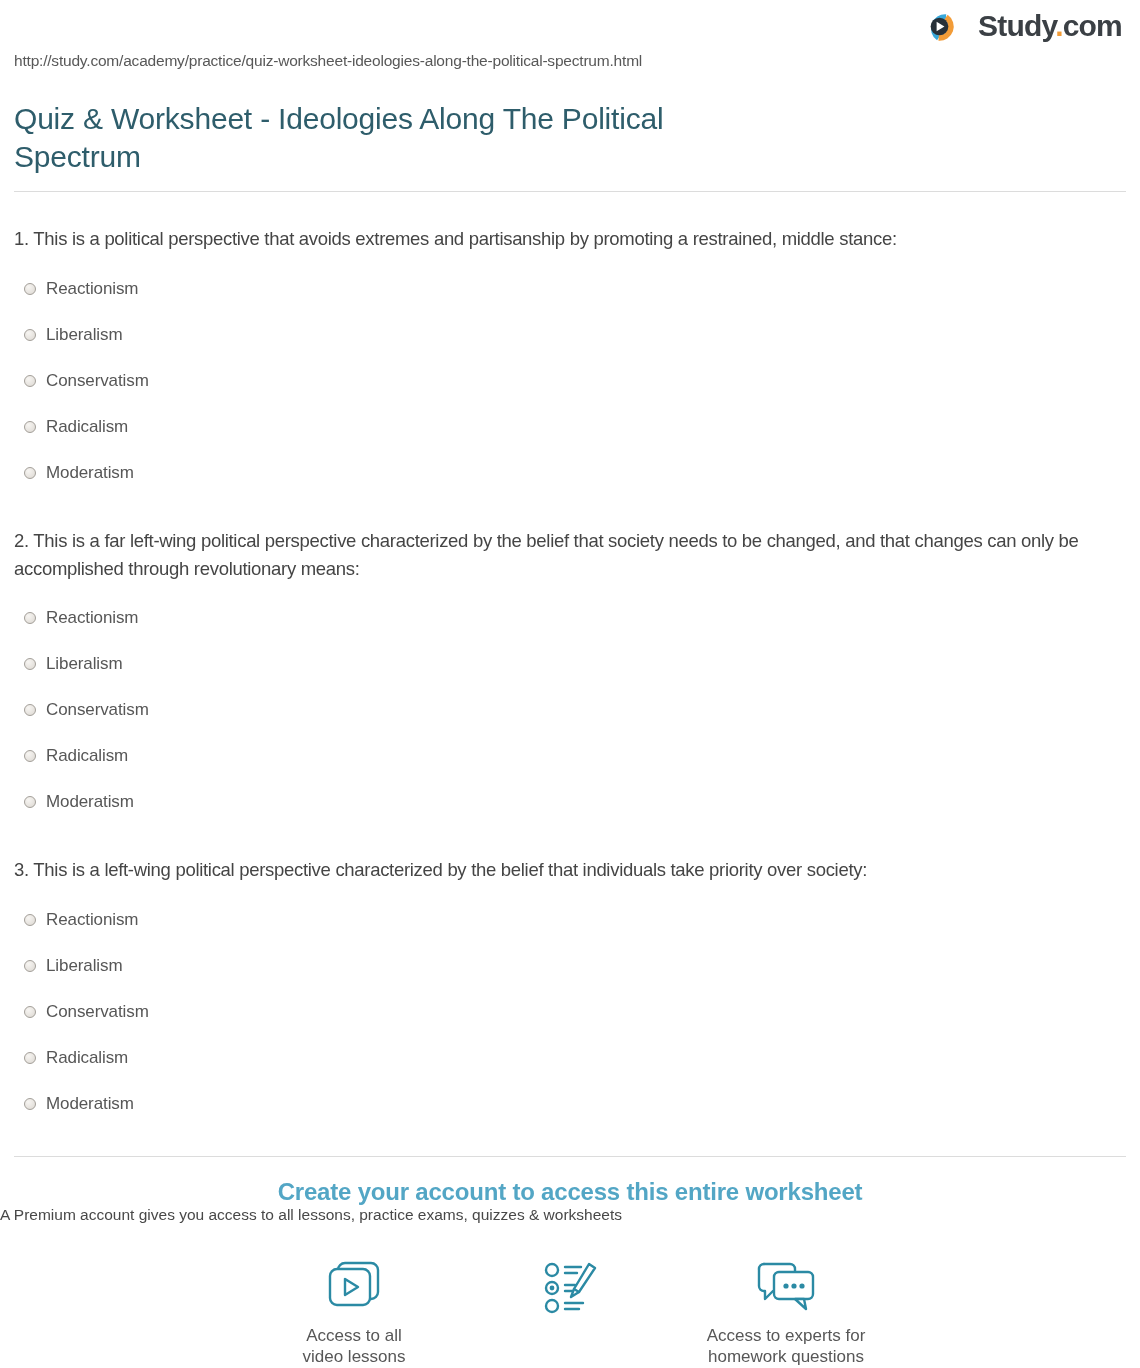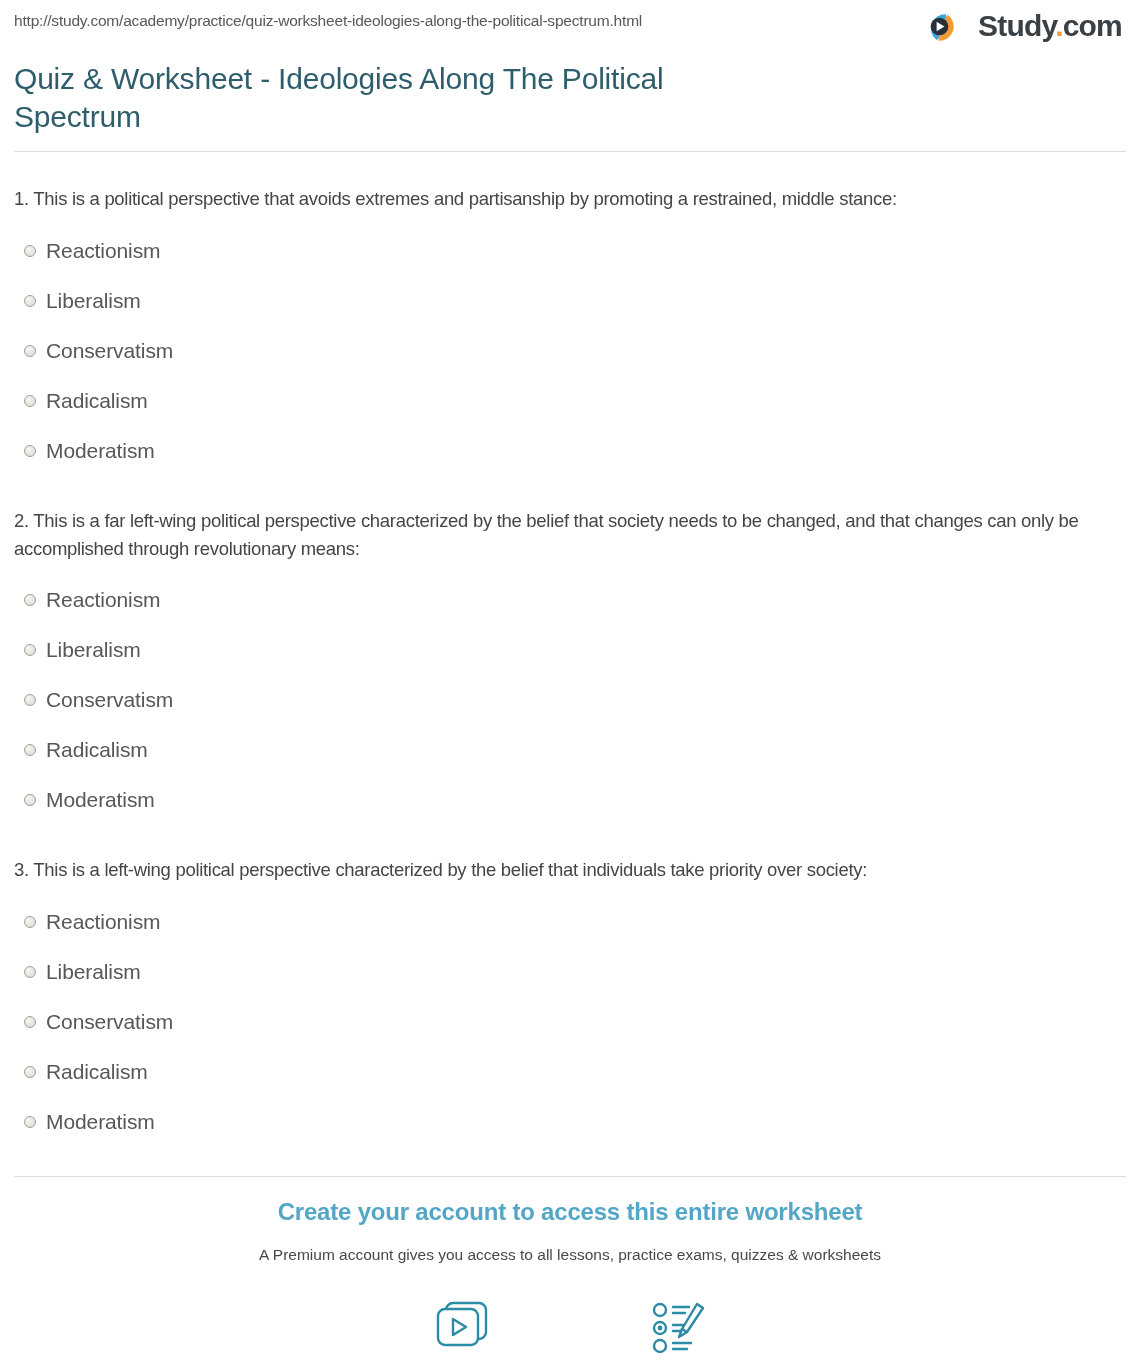--- a/index.html
+++ b/index.html
@@ -11,20 +11,21 @@
     color: #454545;
     position: relative;
   }
 
   
   .url-row {
     padding: 12px 14px 0 14px;
     font-size: 15.5px;
     color: #585858;
     letter-spacing: -0.2px;
+    margin-top: 40px;
   }
   .logo {
     position: absolute;
     top: 9px;
     right: 18px;
     display: flex;
     align-items: center;
     gap: 22px;
   }
   .logo-text {
@@ -75,37 +76,36 @@
   }
   .radio {
     width: 12px;
     height: 12px;
     border-radius: 50%;
     border: 1px solid #a39f99;
     background: radial-gradient(circle at 35% 30%, #f7f5f2, #dcd8d2);
     flex: 0 0 auto;
   }
   .option-label {
-    font-size: 21px;
+    font-size: 17px;
     color: #575757;
     letter-spacing: -0.1px;
   }
 
   
   .cta-heading {
     margin-top: 21px;
     text-align: center;
     font-size: 24px;
     font-weight: bold;
     color: #53a6c5;
     letter-spacing: -0.2px;
   }
   .cta-sub {
-    margin-top: 20px;
-    text-align: center;
+    margin-top: 0;
     font-size: 15.5px;
     color: #484848;
   }
   .features {
     margin-top: 36px;
     display: flex;
     justify-content: center;
   }
   .feature {
     width: 216px;
@@ -251,14 +251,30 @@
         <path class="icon-stroke" d="M 24 25 L 34 25"></path>
         <path class="icon-stroke" d="M 24 31 L 31 31"></path>
         <path class="icon-stroke" d="M 24 43 L 42 43"></path>
         <path class="icon-stroke" d="M 24 49 L 38 49"></path>
         <path class="icon-stroke" d="M 30 37 L 33 29 L 48 4 L 54 8 L 38 32 L 30 37 Z"></path>
         <path class="icon-stroke" d="M 33 29 L 38 32"></path>
       </svg>
     </div>
   </div>
 
+  <div class="feature">
+    <div class="icon-box">
+      <svg width="60" height="54" viewBox="0 0 60 54">
+        <path class="icon-stroke" d="M 8 4 h 26 a 5 5 0 0 1 5 5 v 3"></path>
+        <path class="icon-stroke" d="M 3 9 a 5 5 0 0 1 5 -5"></path>
+        <path class="icon-stroke" d="M 3 9 v 17 a 5 5 0 0 0 5 5 h 1 v 8 l 8 -8"></path>
+        <rect class="icon-stroke icon-white" x="18" y="12" width="39" height="27" rx="5" fill="#ffffff"></rect>
+        <path class="icon-stroke icon-white" d="M 48 39 L 50 49 L 39 39 Z" fill="#ffffff"></path>
+        <circle class="icon-fill" cx="30" cy="26" r="2.6"></circle>
+        <circle class="icon-fill" cx="38" cy="26" r="2.6"></circle>
+        <circle class="icon-fill" cx="46" cy="26" r="2.6"></circle>
+      </svg>
+    </div>
+    <div class="feature-caption">Access to experts for
+homework questions</div>
+  </div>
 
 </div>
 
 </body></html>

